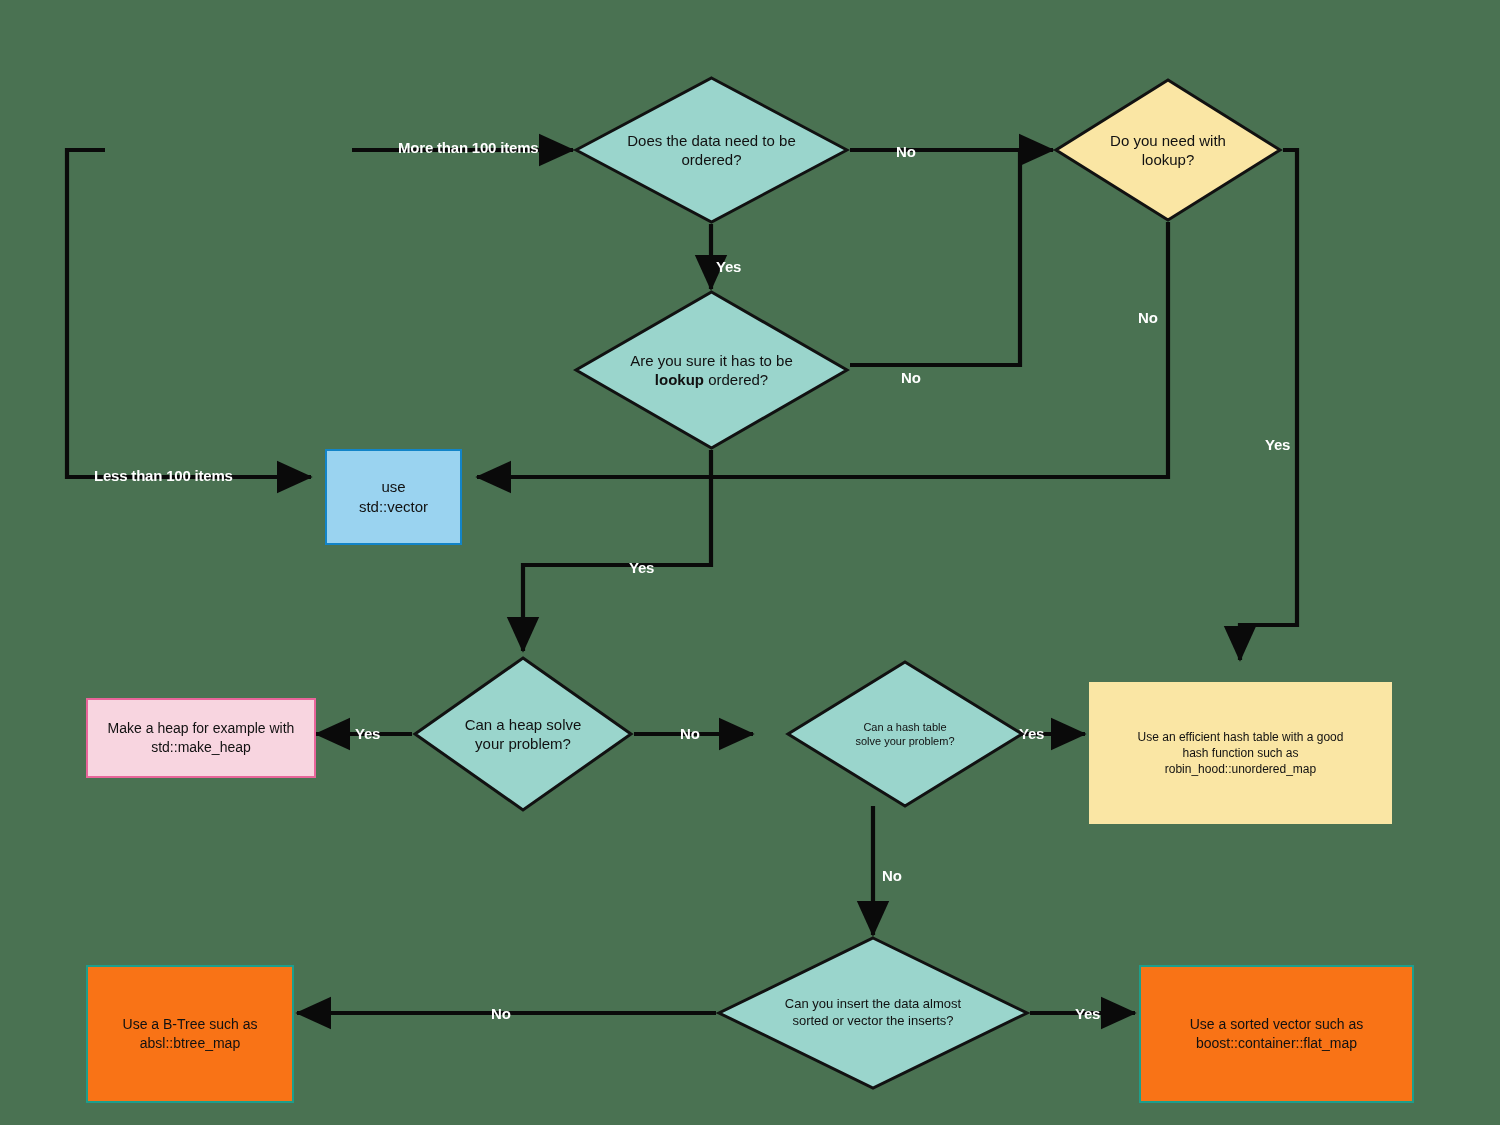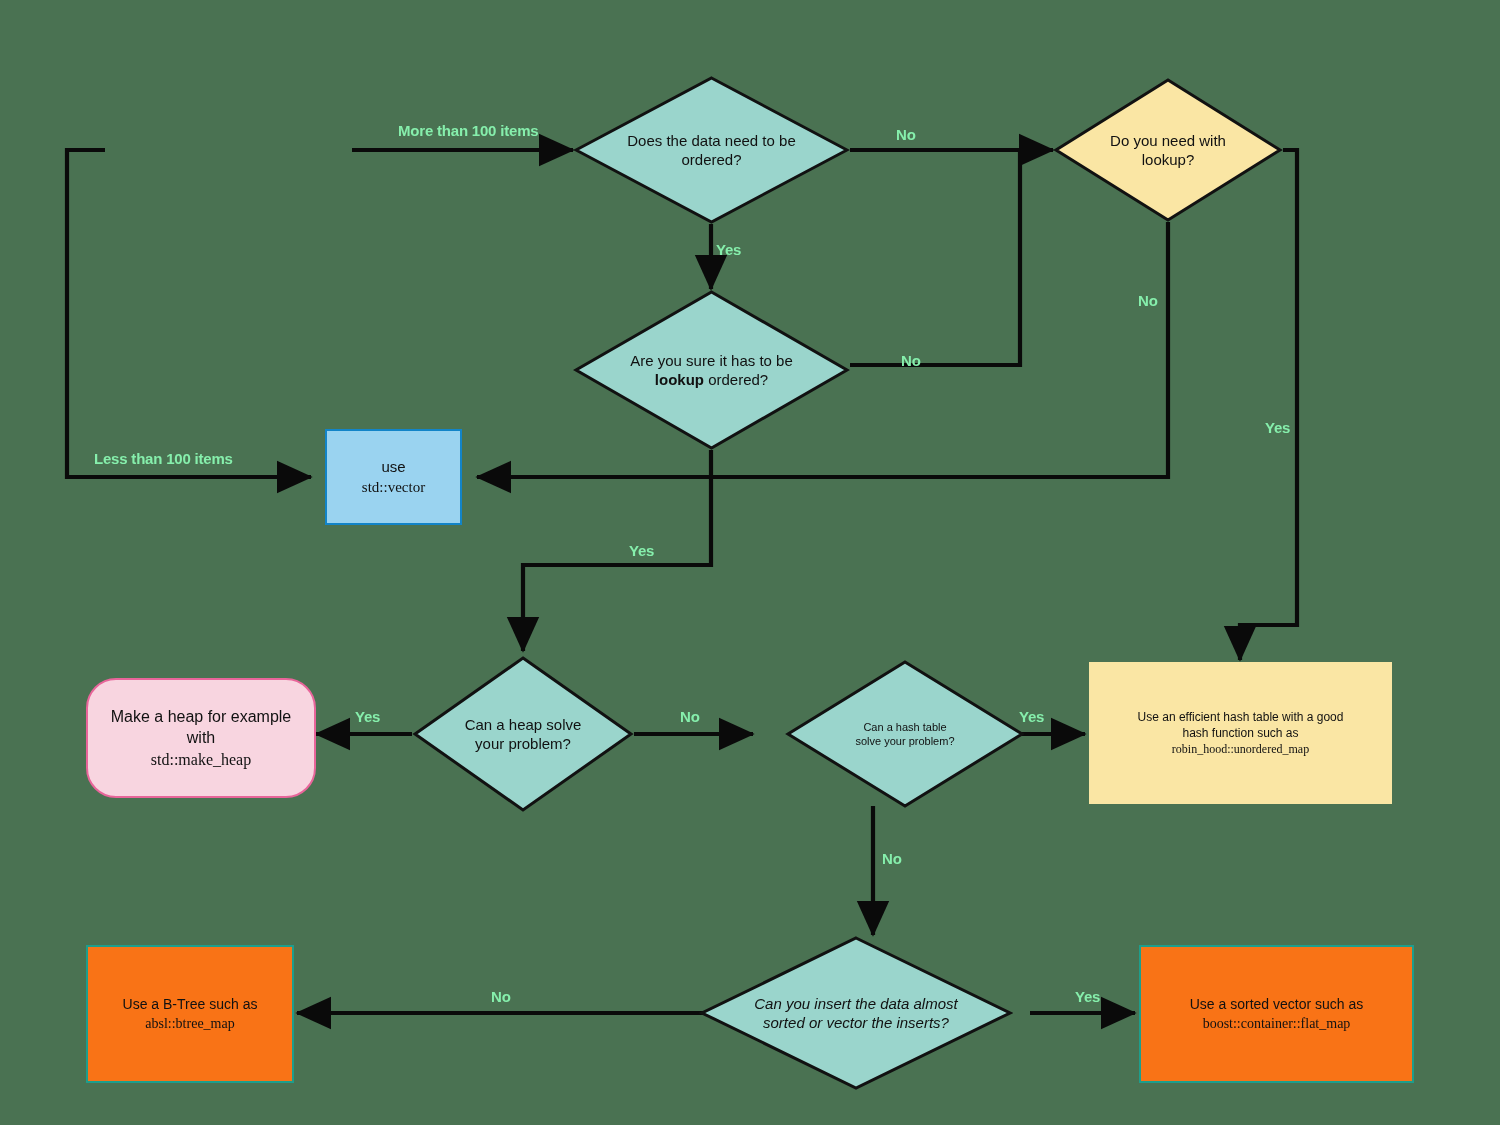--- a/index.html
+++ b/index.html
@@ -49,44 +49,46 @@
     line-height: 1.30;
     padding: 0 6px;
     pointer-events: none;
   }
 
   
   .rect {
     border-style: solid;
     border-width: 2px;
     line-height: 1.35;
+    margin-top: 20px;
   }
   .rect .rlabel { padding: 0 8px; }
 
   .fill-gray   { fill: #e6e6e6; stroke: #111111; stroke-width: 3; }
   .fill-teal   { fill: #9ad5cc; stroke: #111111; stroke-width: 3; }
   .fill-yellow { fill: #fae6a4; stroke: #111111; stroke-width: 3; }
 
   .box-blue   { background: #9ad3f0; border-color: #1284c8; }
   .box-pink   { background: #f8d5e0; border-color: #e8659a; }
   .box-yellow { background: #fae6a4; border-color: #fae6a4; }
   .box-teal   { background: #f97316; border-color: #1d9e8c; }
 
-  .mono { font-family: Liberation Serif, serif; }
+  .mono { font-family: Liberation Sans, sans-serif; }
   .bold { font-weight: bold; }
 
   
   .edge-label {
     position: absolute;
-    color: #86efac;
+    color: #ffffff;
     font-weight: bold;
     font-size: 15px;
     white-space: nowrap;
     font-family: "Liberation Sans", "DejaVu Sans", sans-serif;
     letter-spacing: -0.2px;
+    margin-top: 17px;
   }
 </style>
 </head>
 <body>
 
 <div id="stage">
 
   <svg id="wires" viewBox="0 0 1500 1125">
     <defs>
       <marker id="ah" markerWidth="9" markerHeight="9" refX="8.2" refY="4.5" orient="auto" markerUnits="strokeWidth">
@@ -181,21 +183,21 @@
   <div class="node diamond" style="left:412px; top:655px; width:222px; height:158px; font-size:15px;">
     <svg class="dshape" viewBox="0 0 222 158" preserveAspectRatio="none">
       <polygon class="fill-teal" points="111,3 219,79 111,155 3,79"></polygon>
     </svg>
     <div class="dlabel">
       <span>Can a heap solve</span><br>
       <span>your problem?</span>
     </div>
   </div>
 
-  <div class="node rect box-pink" style="left:86px; top:678px; width:230px; height:120px; font-size:16px;border-radius:30px;">
+  <div class="node rect box-pink" style="left:86px; top:678px; width:230px; height:80px; font-size:14px;">
     <div class="rlabel">
       <span>Make a heap for example with</span><br>
       <span class="mono">std::make_heap</span>
     </div>
   </div>
 
   <div class="node diamond" style="left:785px; top:659px; width:240px; height:150px; font-size:11px;">
     <svg class="dshape" viewBox="0 0 240 150" preserveAspectRatio="none">
       <polygon class="fill-teal" points="120,3 237,75 120,147 3,75"></polygon>
     </svg>
@@ -206,21 +208,21 @@
   </div>
 
   <div class="node rect box-yellow" style="left:1089px; top:662px; width:303px; height:142px; font-size:12px;">
     <div class="rlabel">
       <span>Use an efficient hash table with a good</span><br>
       <span>hash function such as</span><br>
       <span class="mono">robin_hood::unordered_map</span>
     </div>
   </div>
 
-  <div class="node diamond" style="left:699px; top:935px; width:314px; height:156px; font-size:15px;font-style:italic;">
+  <div class="node diamond" style="left:716px; top:935px; width:314px; height:156px; font-size:13px;">
     <svg class="dshape" viewBox="0 0 314 156" preserveAspectRatio="none">
       <polygon class="fill-teal" points="157,3 311,78 157,153 3,78"></polygon>
     </svg>
     <div class="dlabel">
       <span>Can you insert the data almost</span><br>
       <span>sorted or vector the inserts?</span>
     </div>
   </div>
 
   <div class="node rect box-teal" style="left:86px; top:945px; width:208px; height:138px; font-size:14px;">

